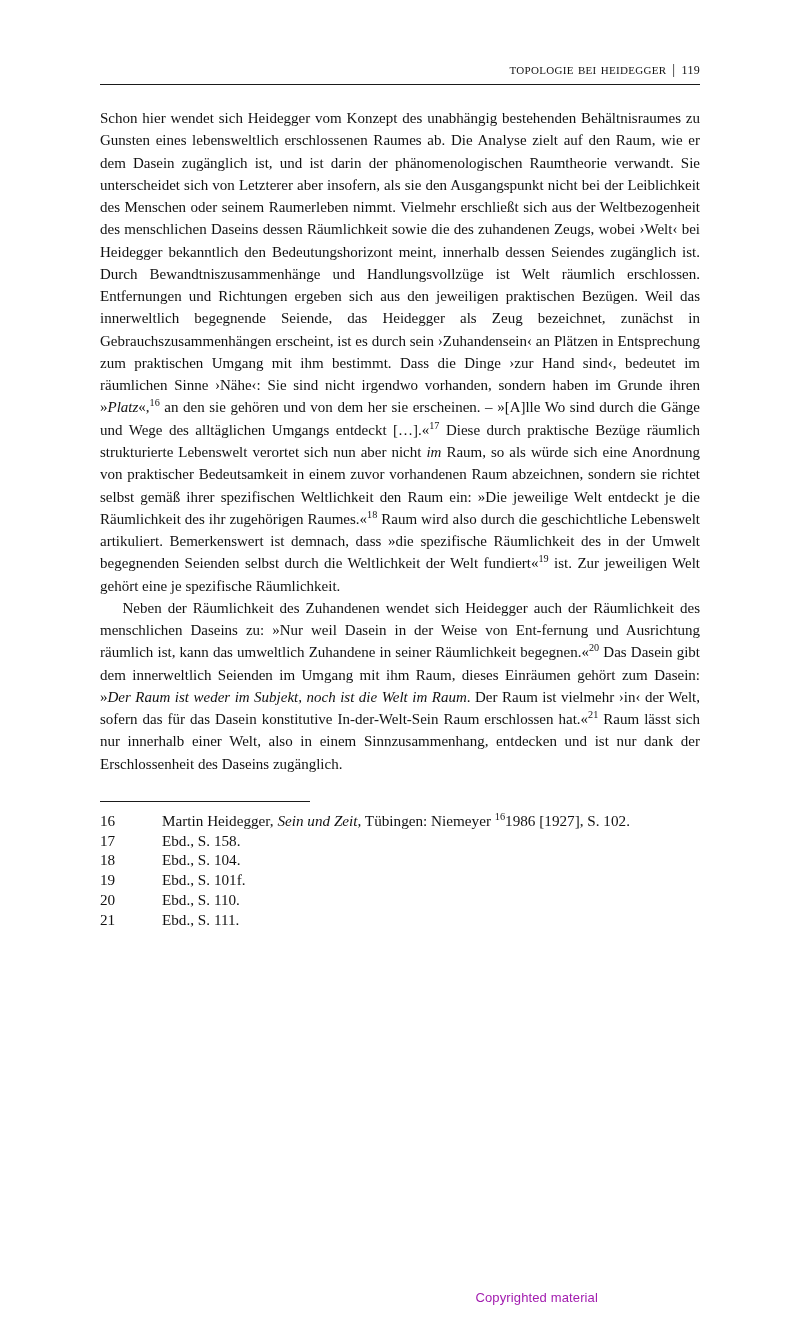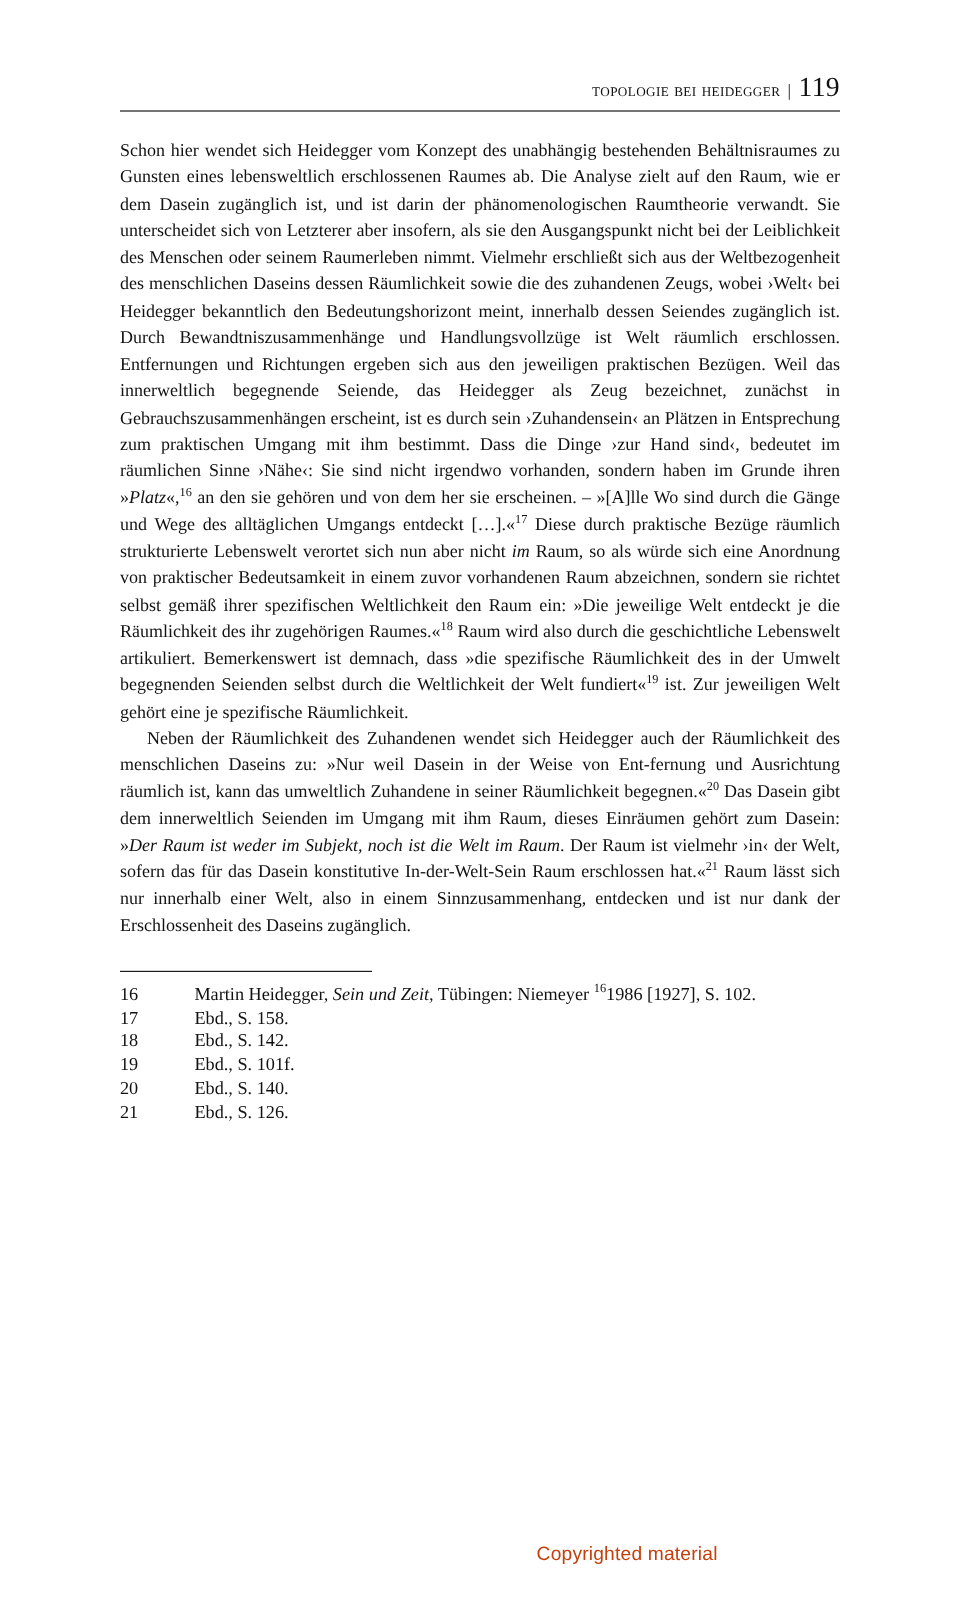--- a/index.html
+++ b/index.html
@@ -39,21 +39,21 @@
   }
   .running-head .rh-title {
     font-variant: small-caps;
     text-transform: lowercase;
     font-size: 16px;
   }
   .running-head .rh-sep {
     margin: 0 6px;
   }
   .running-head .rh-page {
-    font-size: 23px;
+    font-size: 12px;
     text-align: right;
   }
   .body-text {
     margin-top: 22px;
     font-size: 15px;
     line-height: 1.485;
     text-align: justify;
     text-justify: inter-word;
     hyphens: manual;
   }
@@ -90,22 +90,22 @@
   }
   .fn-text {
     flex: 1 1 auto;
     margin-left: 32px;
   }
   .copyright {
     position: absolute;
     right: 46px;
     bottom: 28px;
     font-family: "Liberation Sans", sans-serif;
-    font-size: 16px;
-    color: #c2410c;
+    font-size: 13px;
+    color: #a21caf;
     letter-spacing: 0.01em;
   }
 </style>
 </head>
 <body>
 
 <div class="page">
 
   <div class="content">
 
@@ -131,36 +131,36 @@
         <span class="fn-text"><span>Martin Heidegger, </span><span class="it">Sein und Zeit</span><span>, Tübingen: Niemeyer </span><sup>16</sup><span>1986 [1927], S. 102.</span></span>
       </div>
 
       <div class="fn-row">
         <span class="fn-num">17</span>
         <span class="fn-text">Ebd., S. 158.</span>
       </div>
 
       <div class="fn-row">
         <span class="fn-num">18</span>
-        <span class="fn-text">Ebd., S. 142.</span>
+        <span class="fn-text">Ebd., S. 104.</span>
       </div>
 
       <div class="fn-row">
         <span class="fn-num">19</span>
         <span class="fn-text">Ebd., S. 101f.</span>
       </div>
 
       <div class="fn-row">
         <span class="fn-num">20</span>
-        <span class="fn-text">Ebd., S. 140.</span>
+        <span class="fn-text">Ebd., S. 110.</span>
       </div>
 
       <div class="fn-row">
         <span class="fn-num">21</span>
-        <span class="fn-text">Ebd., S. 126.</span>
+        <span class="fn-text">Ebd., S. 111.</span>
       </div>
 
     </div>
 
   </div>
 
   <div class="copyright">Copyrighted material</div>
 
 </div>
 

